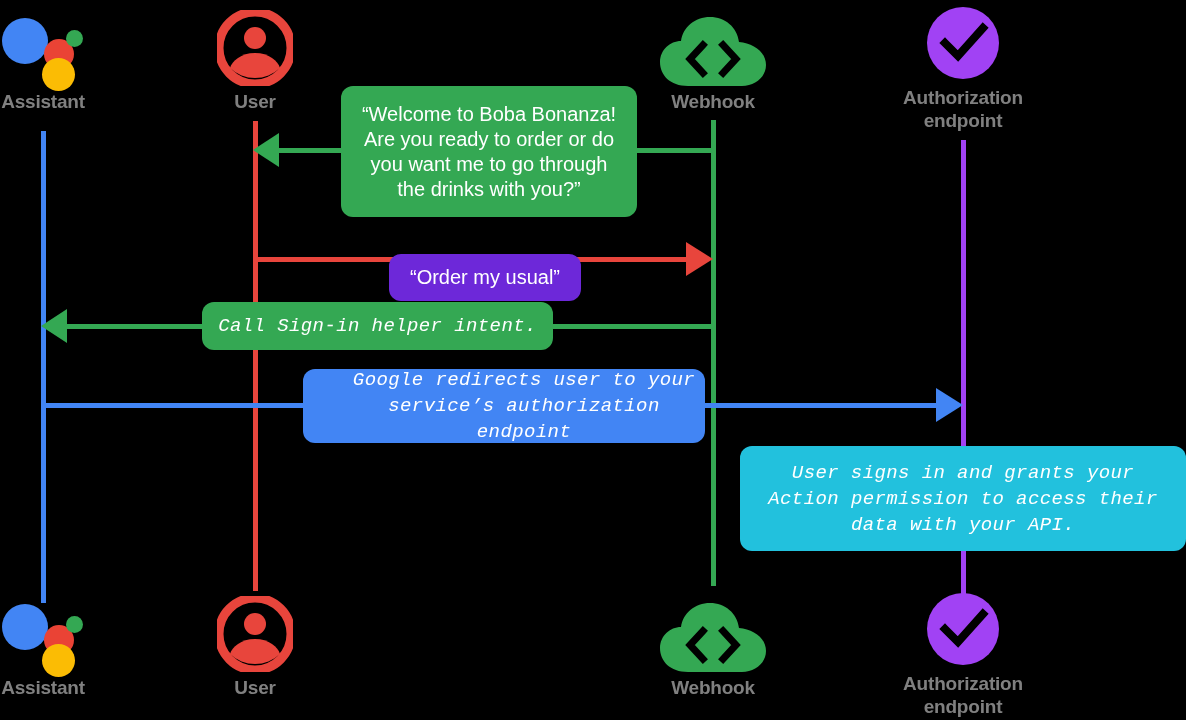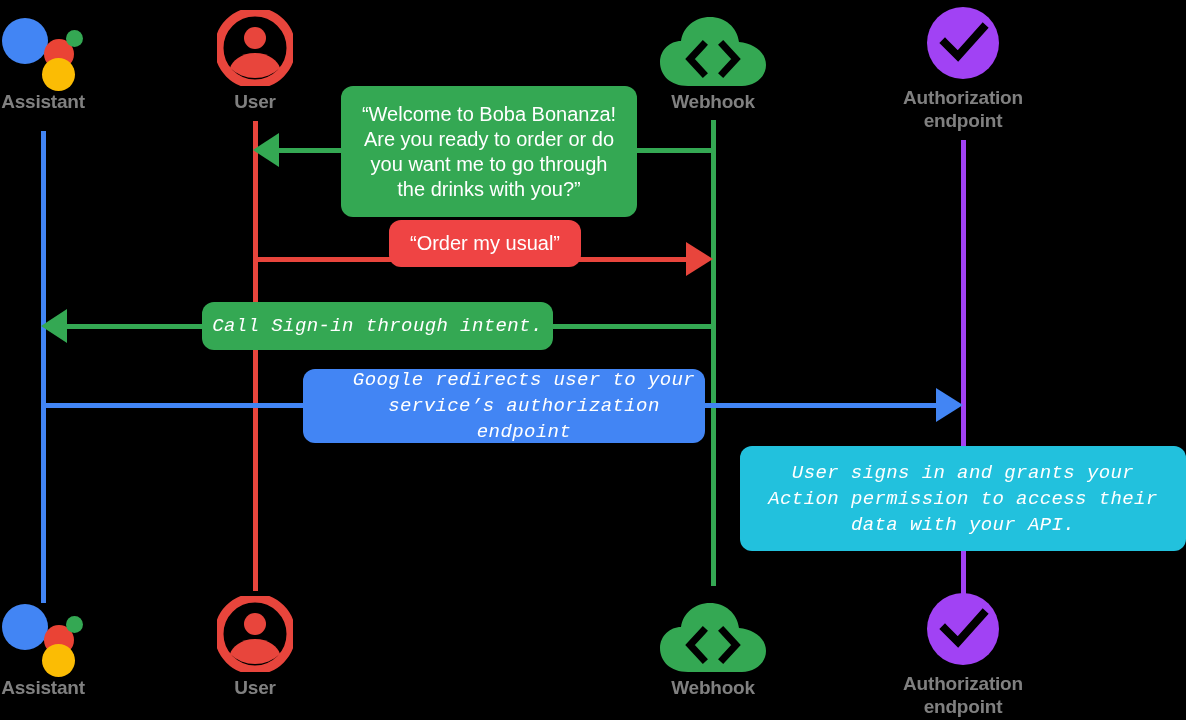--- a/index.html
+++ b/index.html
@@ -209,28 +209,28 @@
   <div class="arrow-head head-left" style="left:253px; top:133px; border-right:26px solid #34a853;"></div>
   <div class="msgbox box-sans" style="left:341px; top:86px; width:296px; height:131px; background:#34a853;">
     <span class="txt">“Welcome to Boba Bonanza!
 Are you ready to order or do
 you want me to go through
 the drinks with you?”</span>
   </div>
 
   <div class="arrow-line" style="left:253px; top:257px; width:437px; background:#e8453c;"></div>
   <div class="arrow-head head-right" style="left:686px; top:242px; border-left:27px solid #e8453c;"></div>
-  <div class="msgbox box-sans" style="left:389px; top:220px; width:192px; height:47px; background:#ef4444;">
+  <div class="msgbox box-sans" style="left:389px; top:254px; width:192px; height:47px; background:#6d28d9;">
     <span class="txt">“Order my usual”</span>
   </div>
 
   <div class="arrow-line" style="left:65px; top:324px; width:648px; background:#34a853;"></div>
   <div class="arrow-head head-left" style="left:41px; top:309px; border-right:26px solid #34a853;"></div>
   <div class="msgbox box-mono" style="left:202px; top:302px; width:351px; height:48px; background:#34a853;">
-    <span class="txt">Call Sign-in through intent.</span>
+    <span class="txt">Call Sign-in helper intent.</span>
   </div>
 
   <div class="arrow-line" style="left:41px; top:403px; width:896px; background:#4285f4;"></div>
   <div class="arrow-head head-right" style="left:936px; top:388px; border-left:27px solid #4285f4;"></div>
   <div class="msgbox box-mono" style="left:303px; top:369px; width:402px; height:74px; background:#4285f4;padding-left:40px;">
     <span class="txt">Google redirects user to your
 service’s authorization endpoint</span>
   </div>
 
   <div class="msgbox box-mono" style="left:740px; top:446px; width:446px; height:105px; background:#22c1dd;">

